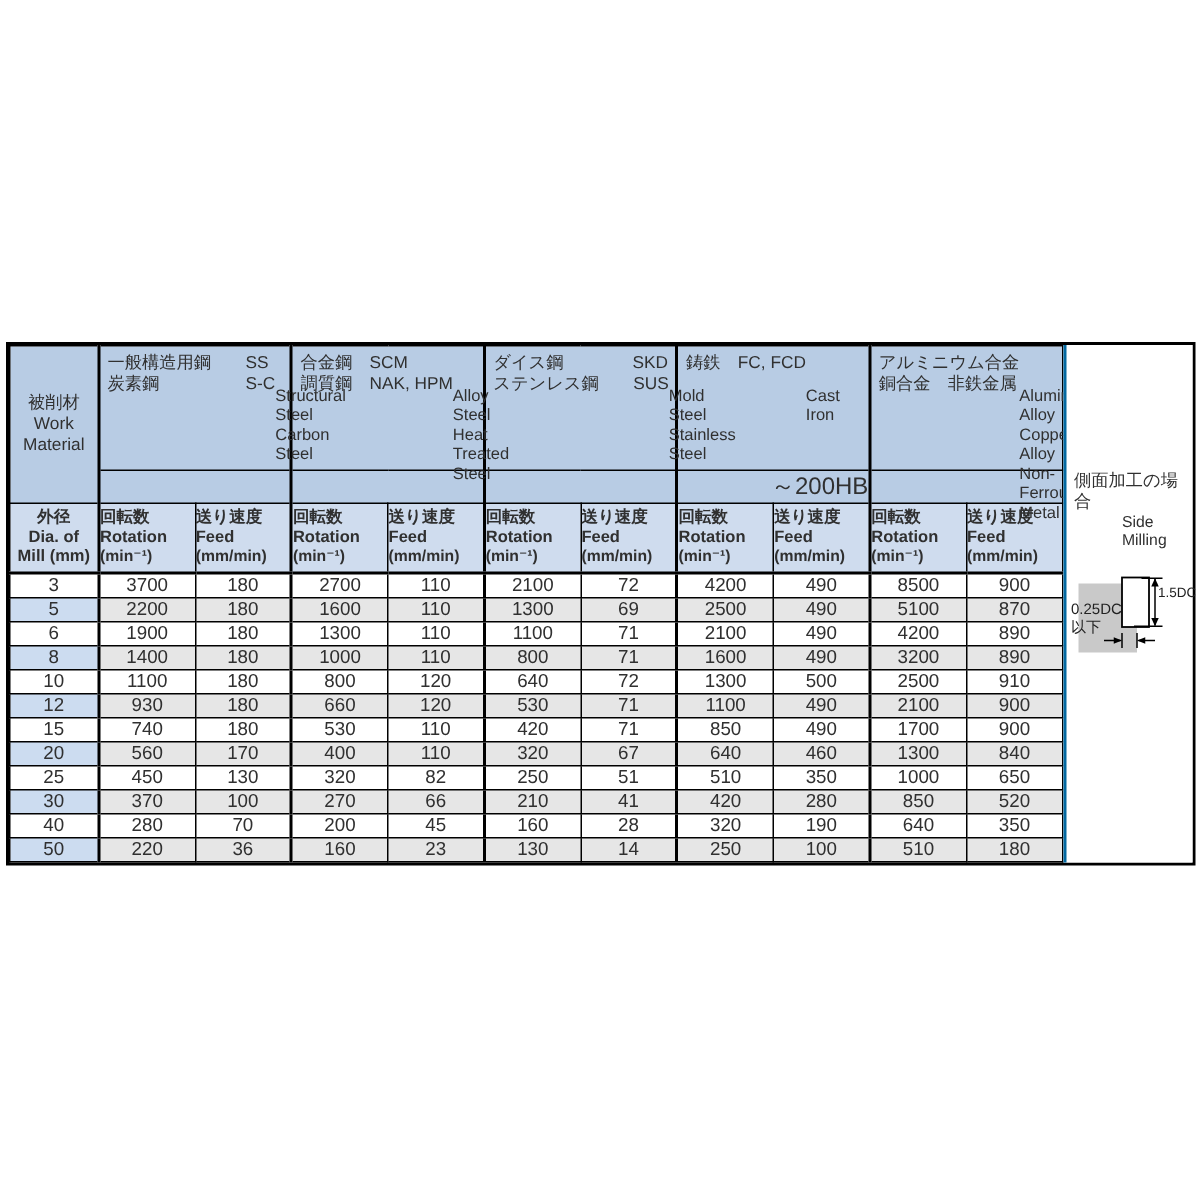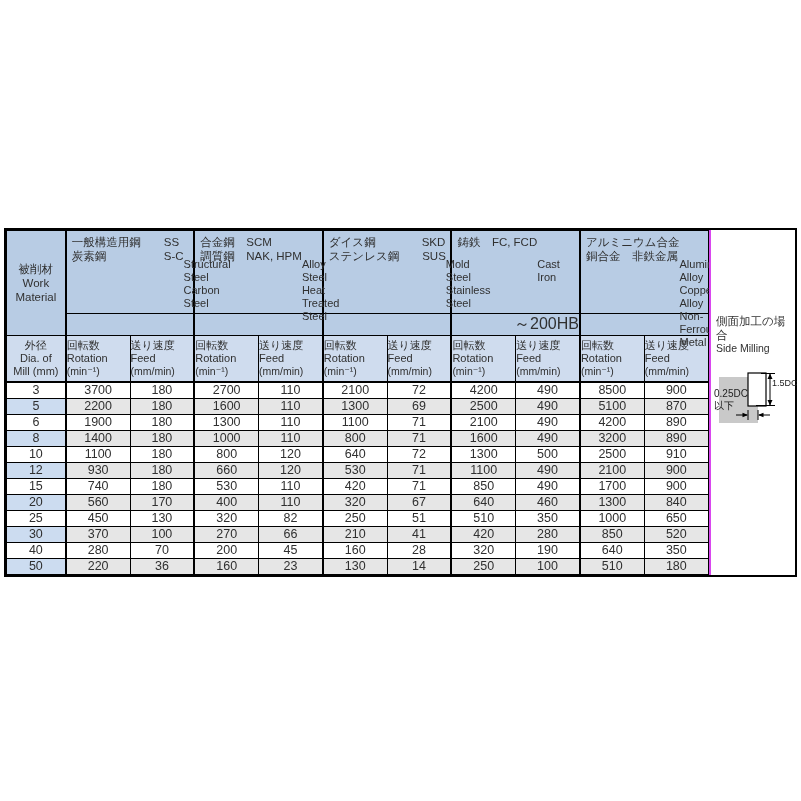--- a/index.html
+++ b/index.html
@@ -26,21 +26,21 @@
     width:100%;
   }
   table.spec th, table.spec td{
     border:1px solid #000;
     padding:0;
     font-weight:normal;
     vertical-align:middle;
   }
   
   table.spec .group-start{ border-left-width:2px; }
-  table.spec tr.colheads th{ border-bottom-width:2px; }
+  table.spec tr.colheads th{ border-bottom-width:2px;font-weight:bold; }
 
   tr.materials{ height:82px; }
   tr.subrow{ height:16px; }
   tr.colheads{ height:46px; }
   tbody tr{ height:15px; }
 
   .mat-cell{
     background:var(--header-blue);
     text-align:left;
     vertical-align:top;
@@ -76,28 +76,28 @@
     text-align:center;
     font-size:12.5px;
     line-height:15px;
     background:#ffffff;
   }
   tbody tr.stripe td{ background:var(--stripe-gray); }
   tbody tr.stripe td.dia{ background:var(--stripe-blue); }
 
   .side-panel{
     width:86px; flex:0 0 86px;
-    border-left:2px solid #d946ef;
+    border-left:2px solid #0369a1;
     background:#fff;
     box-sizing:border-box;
     padding:84px 0 6px 0;
   }
   .sp-title{ padding-left:5px; }
   .sp-title-jp{ font-size:11.5px; line-height:14px; }
-  .sp-title-en{ font-size:10.5px; line-height:12px; }
+  .sp-title-en{ font-size:10.5px; line-height:12px;margin-left:32px; }
   .sp-diagram{ margin:16px 0 0 0; display:block; }
   .sp-note{ margin-top:12px; text-align:center; font-size:10px; line-height:12px; }
 </style>
 </head>
 <body>
 
 <div class="sheet">
   <div class="main-table-wrap">
     <table class="spec">
       <colgroup>

